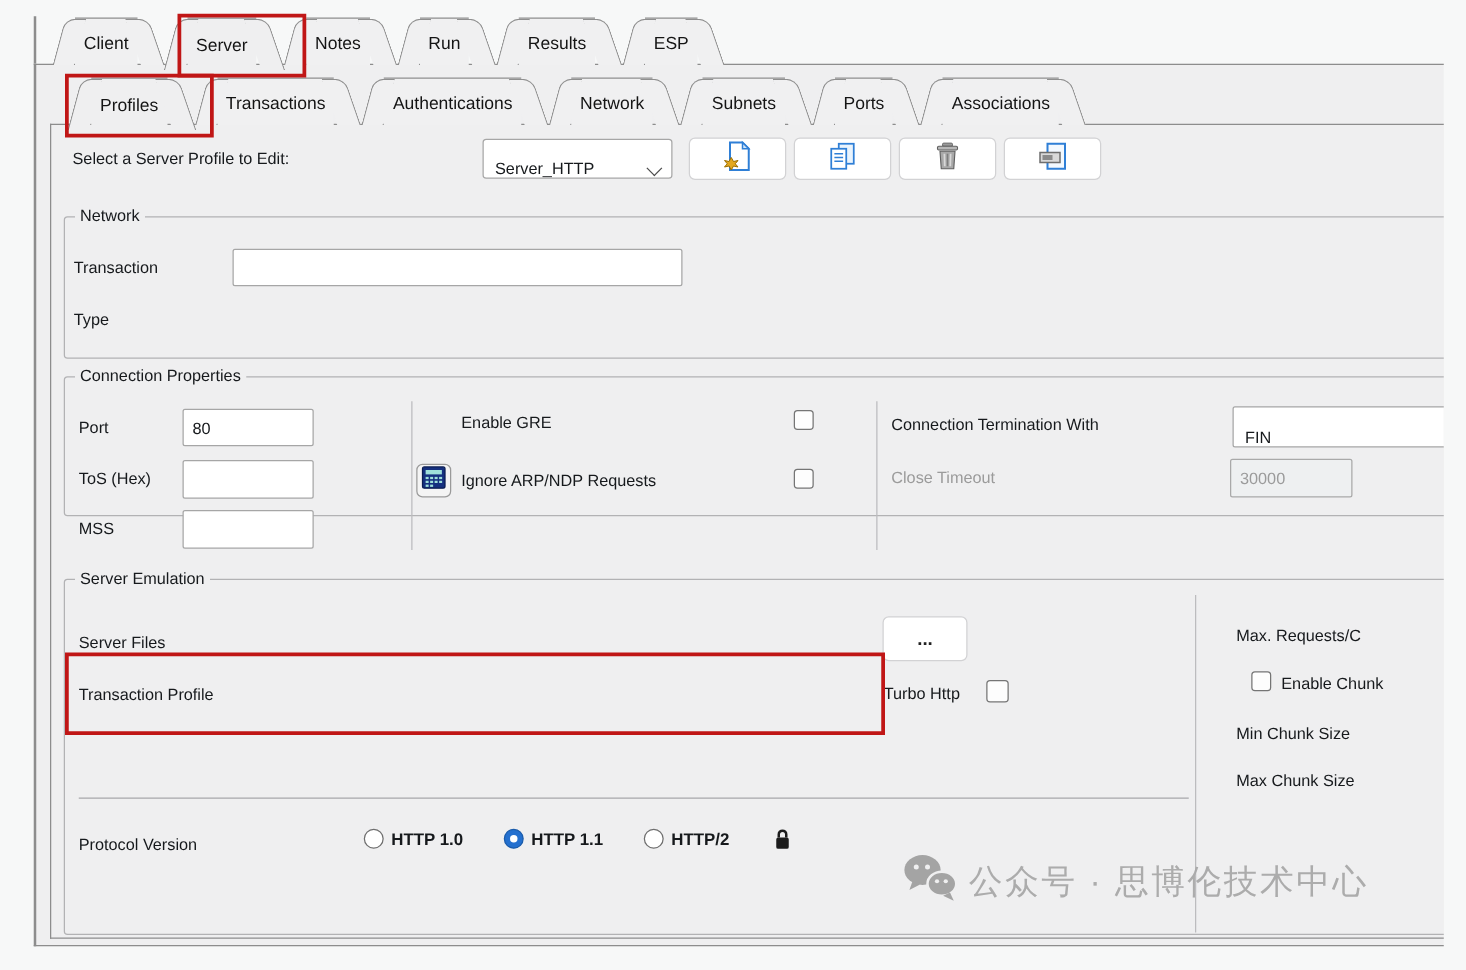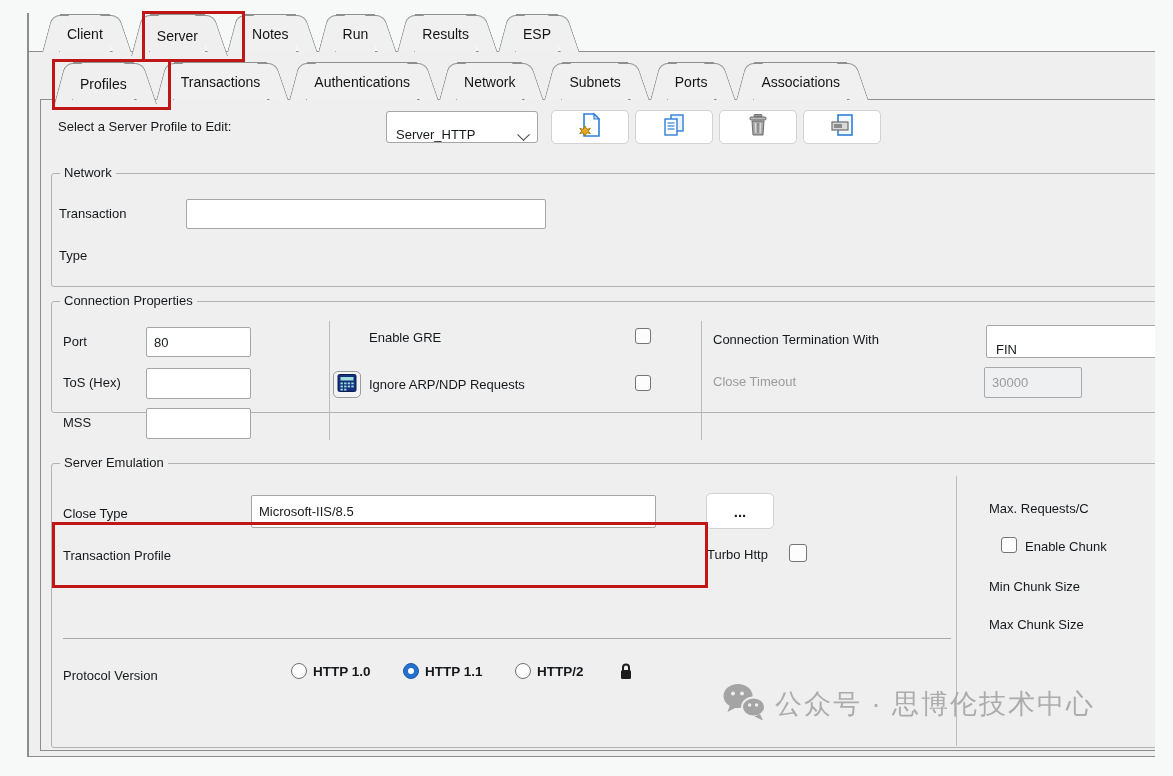--- a/index.html
+++ b/index.html
@@ -217,24 +217,21 @@
       <span>FIN</span>
     </div>
     <div class="lbl dis" style="left:672px;top:274px;">Close Timeout</div>
     <div class="tbox dis" style="left:943px;top:267px;width:98px;height:31px;">
       <span>30000</span>
     </div>
 
     <div class="group" style="left:10px;top:363px;width:1110px;height:285px;">
       <div class="legend">Server Emulation</div>
     </div>
-    <div class="lbl" style="left:22px;top:406px;">Close Type</div>
-    <div class="tbox" style="left:210px;top:395px;width:405px;height:33px;">
-      <span>Microsoft-IIS/8.5</span>
-    </div>
+    <div class="lbl" style="left:22px;top:406px;">Server Files</div>
     <div class="btn" style="left:665px;top:393px;width:68px;height:36px;font-size:15px;font-weight:700;color:#222;">
       <span>...</span>
     </div>
 
     <div class="lbl" style="left:22px;top:448px;">Transaction Profile</div>
     <div class="lbl" style="left:666px;top:447px;">Turbo Http</div>
     <div class="cb" style="left:748px;top:444px;width:18px;height:18px;"></div>
 
     <div class="vsep" style="left:915px;top:376px;height:270px;"></div>
 

